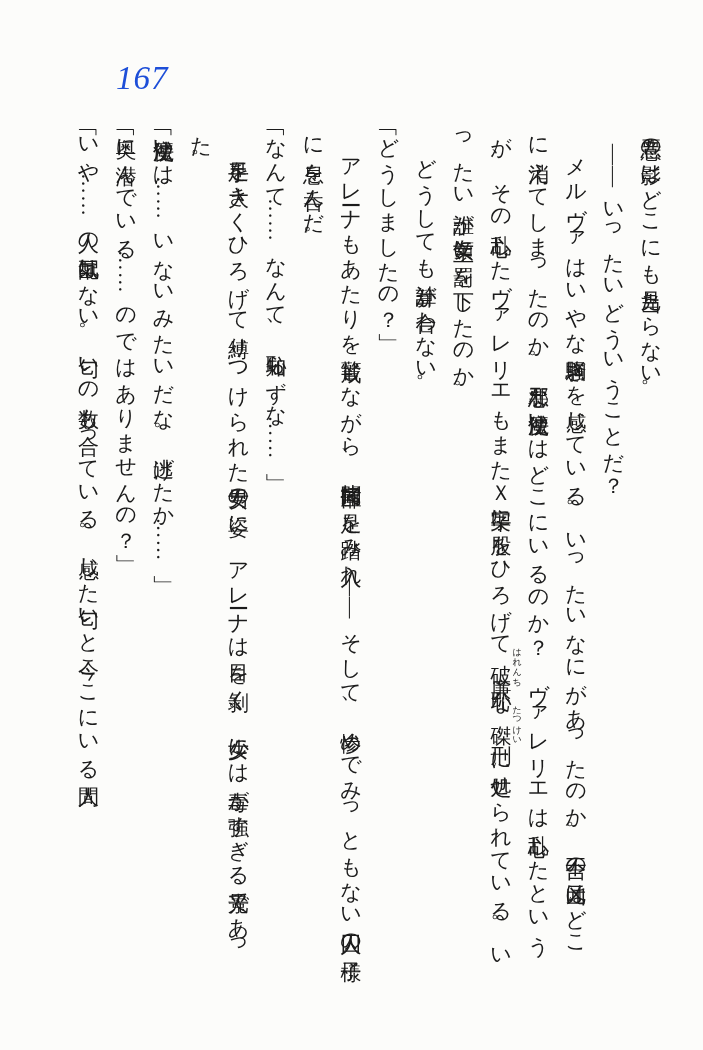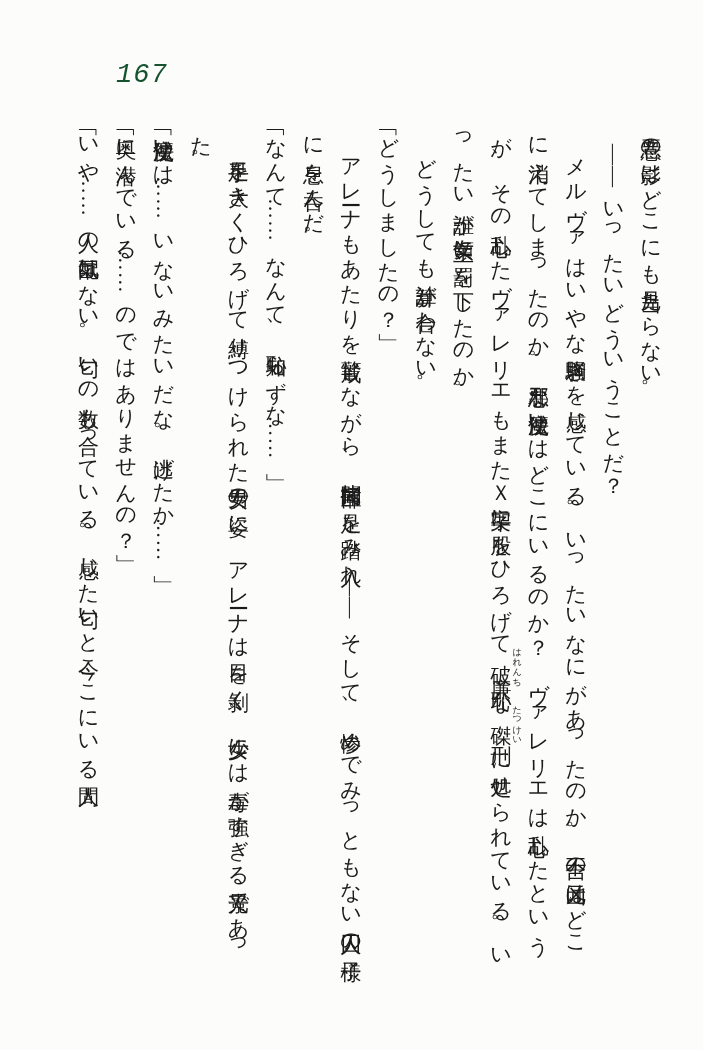--- a/index.html
+++ b/index.html
@@ -14,25 +14,24 @@
     margin: 0 auto;
     background: #fcfcfa;
     overflow: hidden;
     font-family: "Liberation Serif", "DejaVu Serif", serif;
     color: #1b1b1b;
   }
   .page-number {
     position: absolute;
     top: 60px;
     left: 116px;
-    font-size: 27px;
+    font-size: 33px;
     font-style: italic;
     letter-spacing: 1px;
-    color: #14532d;
-    font-family: Liberation Mono, monospace;
+    color: #1d4ed8;
   }
   .text-area {
     position: absolute;
     top: 122px;
     right: 34px;
     width: 600px;
     height: 842px;
     writing-mode: vertical-rl;
     text-orientation: mixed;
     font-size: 21px;

